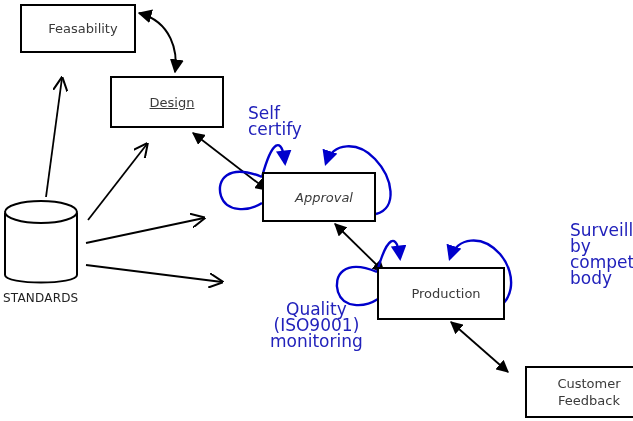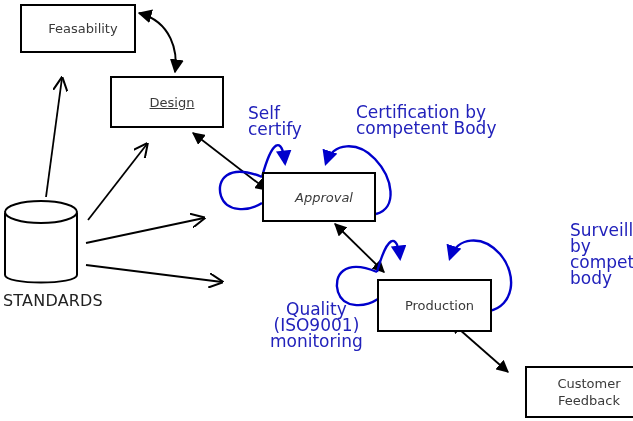--- a/index.html
+++ b/index.html
@@ -47,21 +47,21 @@
     position: absolute;
     color: #2222bb;
     font-size: 17px;
     line-height: 16px;
     font-family: "DejaVu Sans", sans-serif;
     white-space: pre-line;
   }
   .store-label {
     position: absolute;
     color: #222222;
-    font-size: 16px;
+    font-size: 12px;
     font-family: "DejaVu Sans", sans-serif;
     letter-spacing: 0.2px;
   }
 </style>
 </head>
 <body>
 
 <div id="diagram-canvas">
 
   <svg id="diagram-svg" viewBox="0 0 633 421">
@@ -138,36 +138,34 @@
   </div>
 
   <div class="node-box" style="left:110px; top:76px; width:114px; height:52px;text-decoration:underline;">
     <span class="node-label">Design</span>
   </div>
 
   <div class="node-box" style="left:262px; top:172px; width:114px; height:50px;font-style:italic;">
     <span class="node-label">Approval</span>
   </div>
 
-  <div class="node-box" style="left:377px; top:279px; width:115px; height:53px;">
+  <div class="node-box" style="left:377px; top:267px; width:128px; height:53px;">
     <span class="node-label">Production</span>
   </div>
 
   <div class="node-box" style="left:505px; top:366px; width:118px; height:52px;margin-left:20px;">
     <span class="node-label">Customer
 Feedback</span>
   </div>
 
   <div class="store-label" style="left:3px; top:291px;">STANDARDS</div>
 
   <div class="annotation" style="left:248px; top:105px;">Self
 certify</div>
 
-  <div class="annotation" style="left:356px; top:104px;">Certification by
-competent Body</div>
 
   <div class="annotation" style="left:522px; top:222px;margin-left:48px;">Surveillance by
 competent body</div>
 
   <div class="annotation" style="left:270px; top:301px;text-align:center;">Quality
 (ISO9001)
 monitoring</div>
 
 </div>
 

